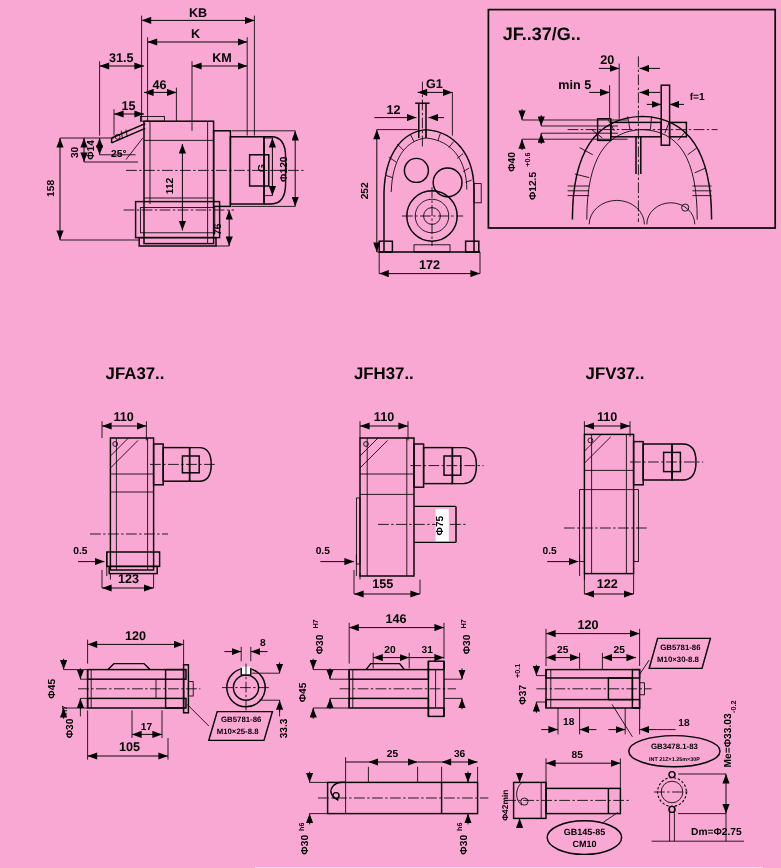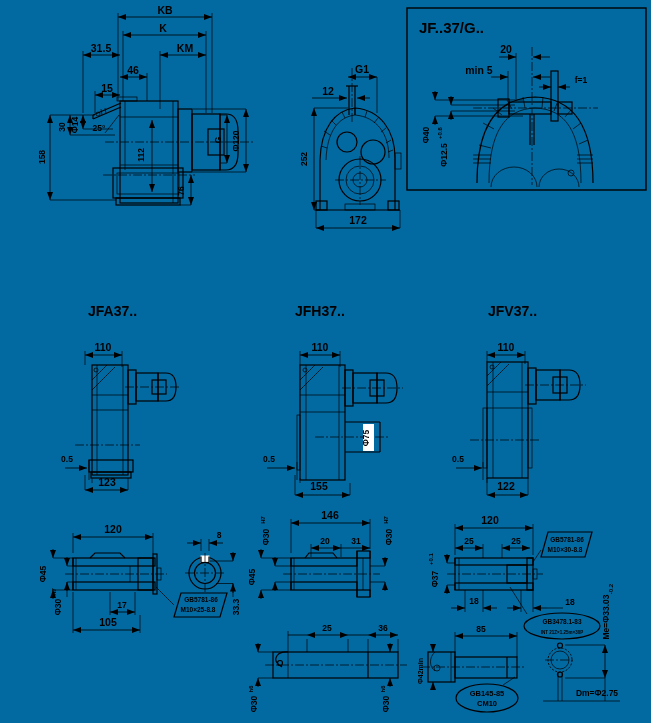--- a/index.html
+++ b/index.html
@@ -1,16 +1,16 @@
 <!DOCTYPE html>
 <html><head>
 <meta charset="utf-8">
 <style>
   html,body{margin:0;padding:0;background:#fff;}
-  #page{position:relative;width:651px;height:723px;background:#0369a1;overflow:hidden;
+  #page{position:relative;width:651px;height:723px;background:#f9a8d4;overflow:hidden;
         font-family:"Liberation Sans",sans-serif;}
   svg{position:absolute;overflow:visible;}
   .o{fill:none;stroke:#000;stroke-width:1.2;}
   .t{fill:none;stroke:#000;stroke-width:0.7;}
   .d{fill:none;stroke:#000;stroke-width:0.8;}
   .c{fill:none;stroke:#000;stroke-width:0.7;stroke-dasharray:9 2 2 2;}
   .dsh{fill:none;stroke:#000;stroke-width:0.9;stroke-dasharray:2 1.6;}
   text{fill:#000;font-family:"Liberation Sans",sans-serif;font-weight:bold;}
   .dt{font-size:10.5px;text-anchor:middle;}
   .dts{font-size:8.5px;text-anchor:middle;}

